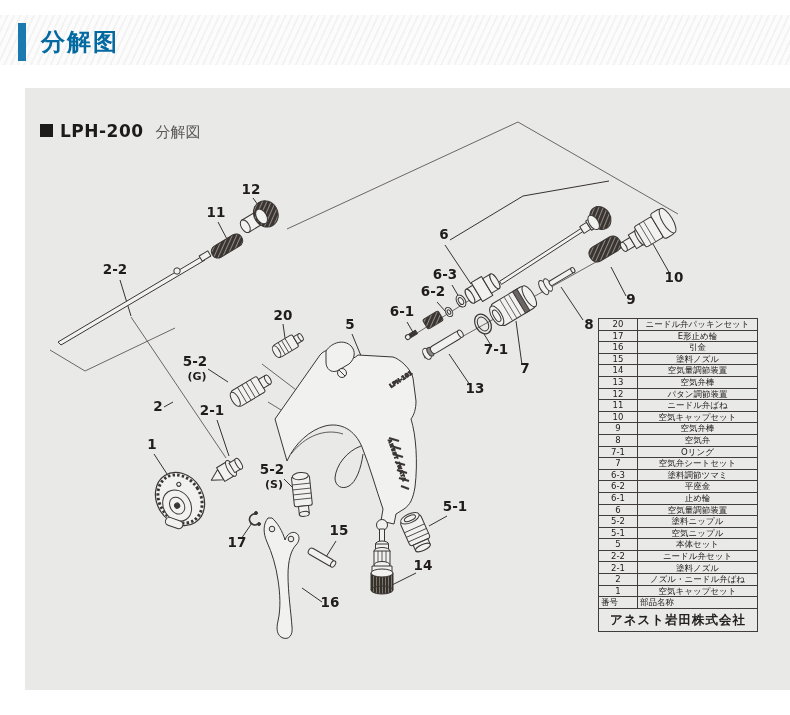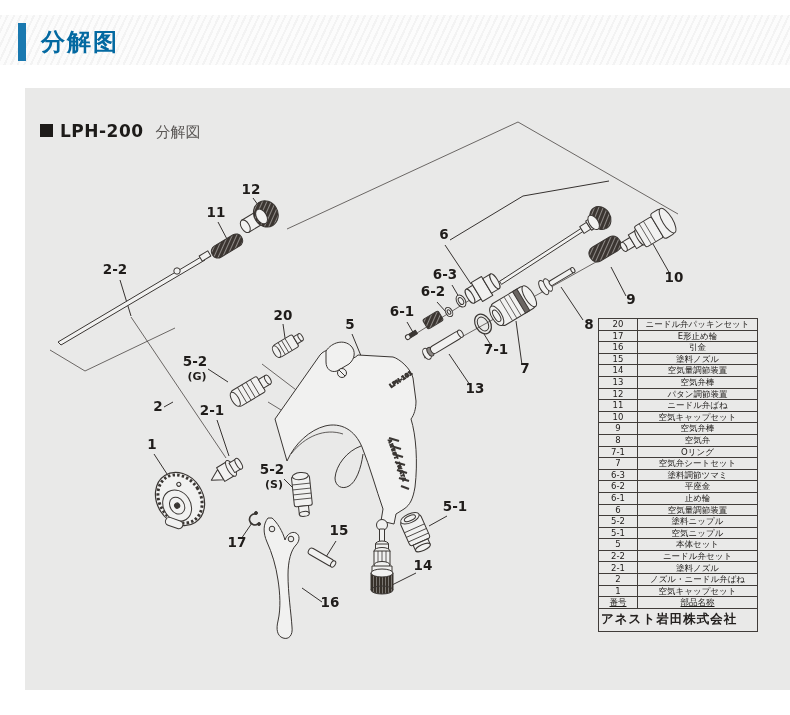--- a/index.html
+++ b/index.html
@@ -23,22 +23,22 @@
   .lbl.small{font-size:11px;}
   .bodytxt{font-size:5.5px;font-weight:bold;fill:#2e2a27;}
   .brandtxt{font-size:4.5px;font-weight:bold;fill:#2e2a27;letter-spacing:1px;}
   
   .table-wrap{position:absolute;left:573px;top:230px;}
   table{border-collapse:collapse;width:160px;table-layout:fixed;}
   td{border:1px solid #403c39;font-size:8.5px;color:#23201e;height:10.6px;
      padding:0 2px;overflow:hidden;white-space:nowrap;line-height:1;}
   .c-no{width:34px;text-align:center;}
   .c-name{text-align:center;}
-  tr.hdr td{text-align:center;text-decoration:underline;}
-  tr.ftr td{height:22px;text-align:left;font-size:12.5px;font-weight:bold;letter-spacing:1px;font-family:Liberation Mono, monospace;}
+  tr.hdr td{text-align:left;}
+  tr.ftr td{height:22px;text-align:center;font-size:12.5px;font-weight:bold;letter-spacing:1px;}
 </style>
 </head>
 <body>
 
 <div class="band"></div>
 <div class="accent"></div>
 <div class="sec-title">分解图</div>
 
 <div class="panel">
   <div class="dheading">

